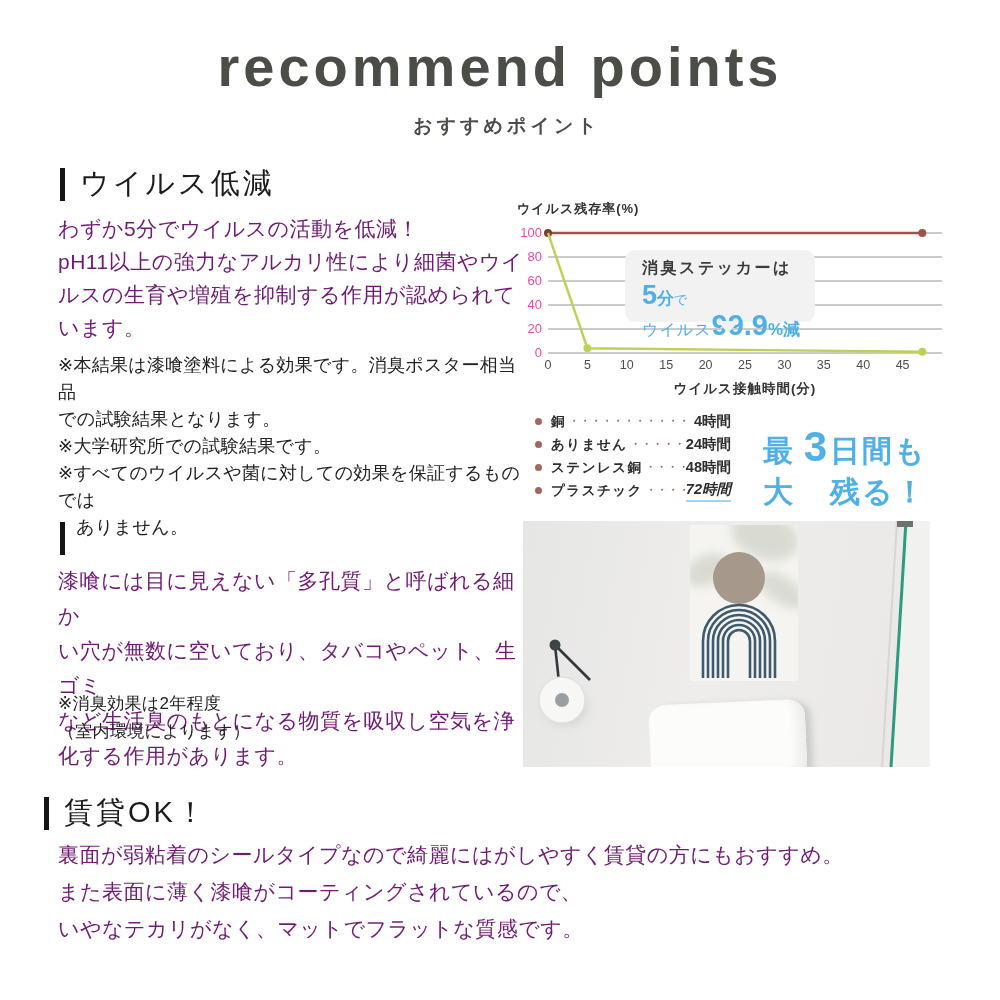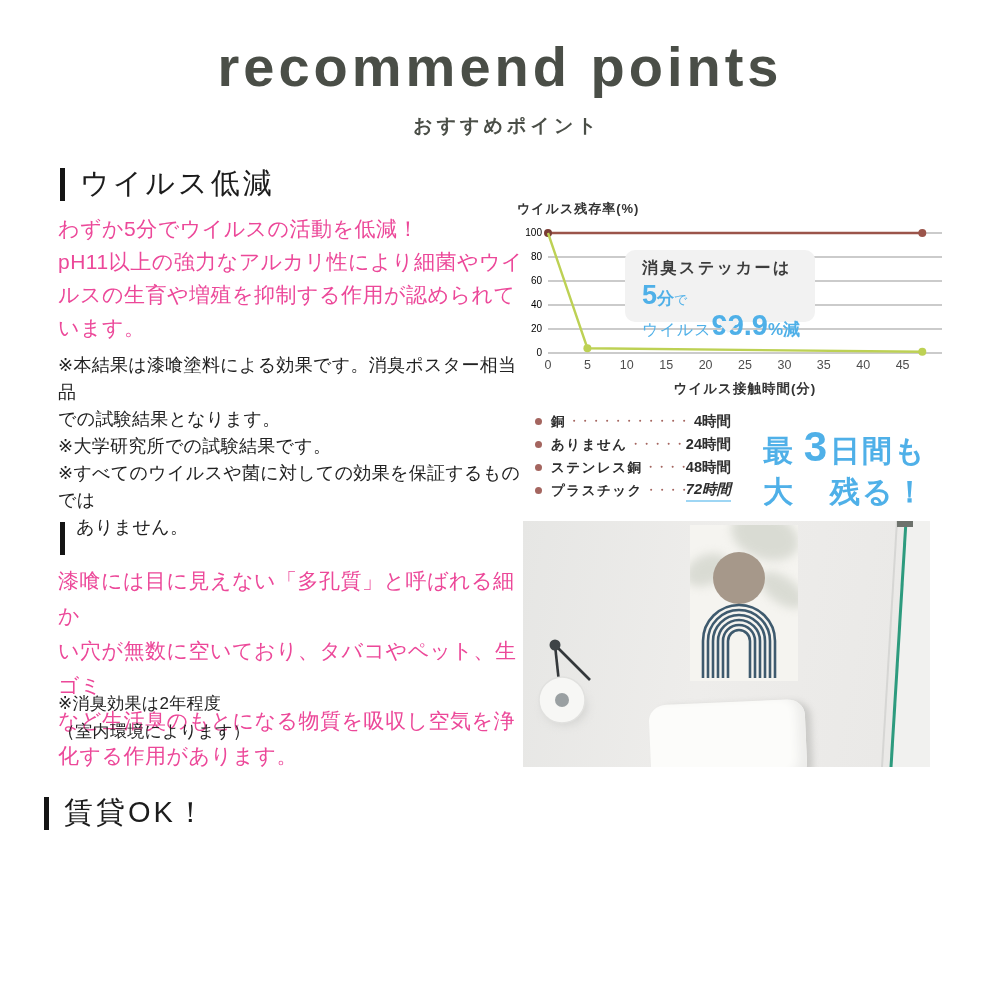--- a/index.html
+++ b/index.html
@@ -9,30 +9,30 @@
   
   .hdr{position:absolute;left:0;top:34px;width:1000px;text-align:center;}
   .hdr h1{margin:0;font-size:56px;font-weight:700;letter-spacing:4px;color:#4a4e47;}
   .hdr .sub{margin:14px 0 0 14px;font-size:19px;font-weight:600;letter-spacing:4px;color:#4a4e47;}
 
   
   .sec-head{position:absolute;display:flex;align-items:center;}
   .sec-head .bar{width:5px;height:33px;background:#141414;margin-right:15px;}
   .sec-head .txt{font-size:29px;font-weight:500;color:#1c1c1c;letter-spacing:3px;}
 
-  .body-txt{position:absolute;white-space:pre-line;font-size:21px;line-height:33px;color:#ec4899;letter-spacing:.5px;}
+  .body-txt{position:absolute;white-space:pre-line;font-size:21px;line-height:33px;color:#701a75;letter-spacing:.5px;}
   .notes-txt{position:absolute;white-space:pre-line;font-size:18px;line-height:27px;color:#222;letter-spacing:.3px;}
 
   
   .chart{position:absolute;left:515px;top:200px;width:435px;height:205px;}
   .chart-title{position:absolute;left:2px;top:0;font-size:13px;font-weight:700;color:#333;letter-spacing:1px;}
   .plot{position:absolute;left:33px;top:33px;width:394px;height:120px;}
   .gridline{position:absolute;left:0;width:100%;height:2px;background:#cbcbcb;}
   .yaxis{position:absolute;left:0;top:33px;width:27px;height:120px;}
-  .ytick{position:absolute;right:0;font-size:10px;color:#000000;line-height:14px;}
+  .ytick{position:absolute;right:0;font-size:13px;color:#ec4899;line-height:14px;}
   .xticks{position:absolute;left:0;top:158px;width:435px;height:16px;}
   .xtick{position:absolute;transform:translateX(-50%);font-size:12.5px;color:#4e4e4e;}
   .xlabel{position:absolute;left:33px;top:180px;width:394px;text-align:center;font-size:13.5px;font-weight:700;color:#333;letter-spacing:1px;}
   .series-svg{position:absolute;left:0;top:0;overflow:visible;}
 
   .bubble{position:absolute;left:110px;top:50px;width:190px;height:72px;background:#f2f2f2;border-radius:10px;
           padding:8px 0 0 17px;box-sizing:border-box;z-index:5;}
   .bubble .tail{position:absolute;left:92px;bottom:-11px;width:0;height:0;
           border-left:11px solid transparent;border-right:11px solid transparent;border-top:12px solid #f2f2f2;}
   .bub-l1{font-size:16px;font-weight:700;color:#3d3d3d;letter-spacing:2.5px;}
@@ -222,14 +222,17 @@
       <line x1="374" y1="0" x2="359" y2="246" stroke="#d6d6d4" stroke-width="2"></line>
       <line x1="383" y1="0" x2="368" y2="246" stroke="#2d9b7e" stroke-width="3"></line>
       <rect x="374" y="0" width="16" height="6" fill="#6d726c"></rect>
     </svg>
   </div>
 
   <div class="sec-head" style="left:44px;top:793px;">
     <span class="bar"></span>
     <span class="txt">賃貸OK！</span>
   </div>
+  <div class="body-txt" style="left:58px;top:836px;width:880px;line-height:37px;">裏面が弱粘着のシールタイプなので綺麗にはがしやすく賃貸の方にもおすすめ。
+また表面に薄く漆喰がコーティングされているので、
+いやなテカリがなく、マットでフラットな質感です。</div>
 
 </div>
 
 </body></html>

